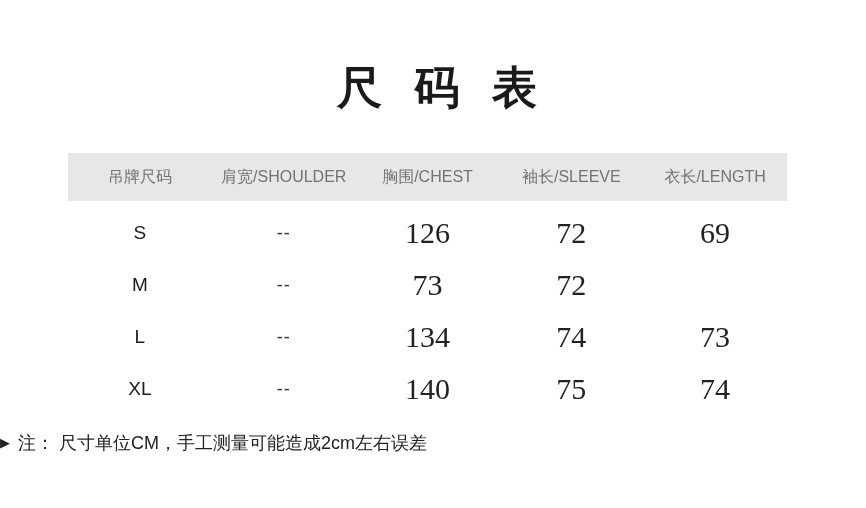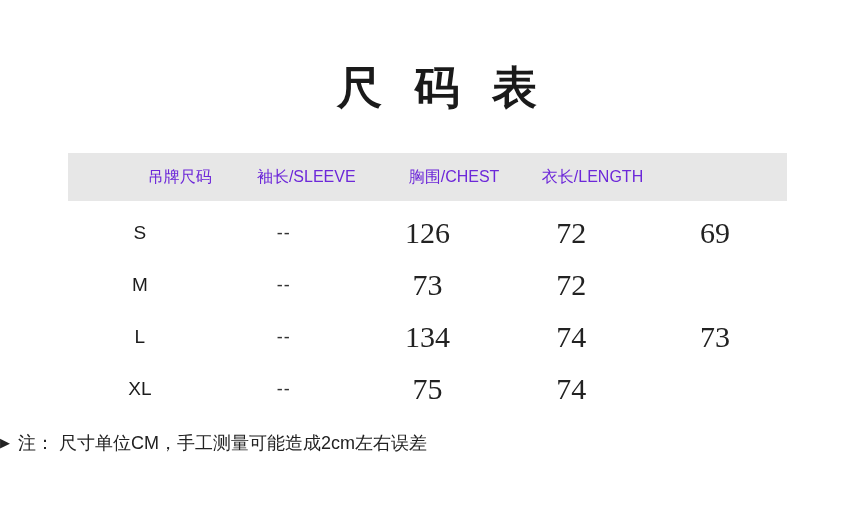--- a/index.html
+++ b/index.html
@@ -35,23 +35,23 @@
     width: 719px;
   }
   .table-header-row {
     display: grid;
     grid-template-columns: repeat(5, 1fr);
     height: 48px;
     align-items: center;
     background: #e7e7e7;
   }
   .header-cell {
-    text-align: right;
+    text-align: center;
     font-size: 16px;
-    color: #6d28d9;
+    color: #737373;
     white-space: nowrap;
   }
   .table-body {
     margin-top: 6px;
   }
   .table-row {
     display: grid;
     grid-template-columns: repeat(5, 1fr);
     height: 52px;
     align-items: center;
@@ -96,22 +96,23 @@
 <body>
 
 <div class="page">
 
   <div class="page-title">尺 码 表</div>
 
   <div class="size-table">
 
     <div class="table-header-row">
       <div class="header-cell">吊牌尺码</div>
+      <div class="header-cell">肩宽/SHOULDER</div>
+      <div class="header-cell">胸围/CHEST</div>
       <div class="header-cell">袖长/SLEEVE</div>
-      <div class="header-cell">胸围/CHEST</div>
       <div class="header-cell">衣长/LENGTH</div>
     </div>
 
     <div class="table-body">
 
       <div class="table-row">
         <div class="cell cell-size">S</div>
         <div class="cell cell-dash">--</div>
         <div class="cell cell-num">126</div>
         <div class="cell cell-num">72</div>
@@ -129,20 +130,21 @@
         <div class="cell cell-size">L</div>
         <div class="cell cell-dash">--</div>
         <div class="cell cell-num">134</div>
         <div class="cell cell-num">74</div>
         <div class="cell cell-num">73</div>
       </div>
 
       <div class="table-row">
         <div class="cell cell-size">XL</div>
         <div class="cell cell-dash">--</div>
+        <div class="cell cell-num">140</div>
         <div class="cell cell-num">75</div>
         <div class="cell cell-num">74</div>
       </div>
 
     </div>
   </div>
 
   <div class="note">
     <span class="note-marker">▶</span><span>注：  尺寸单位CM，手工测量可能造成2cm左右误差</span>
   </div>

